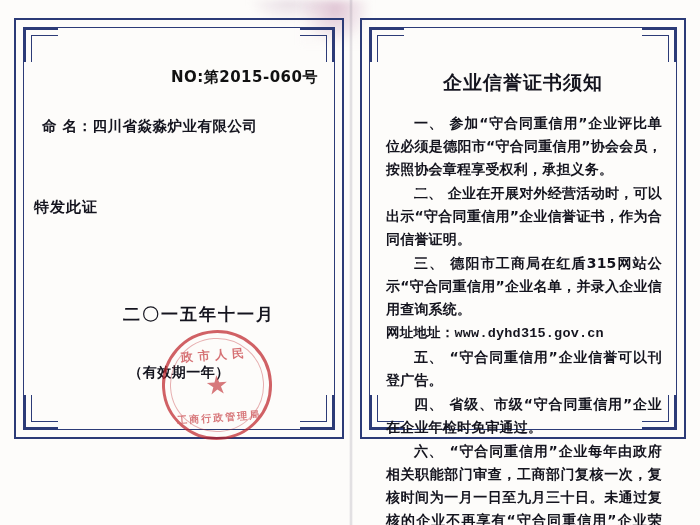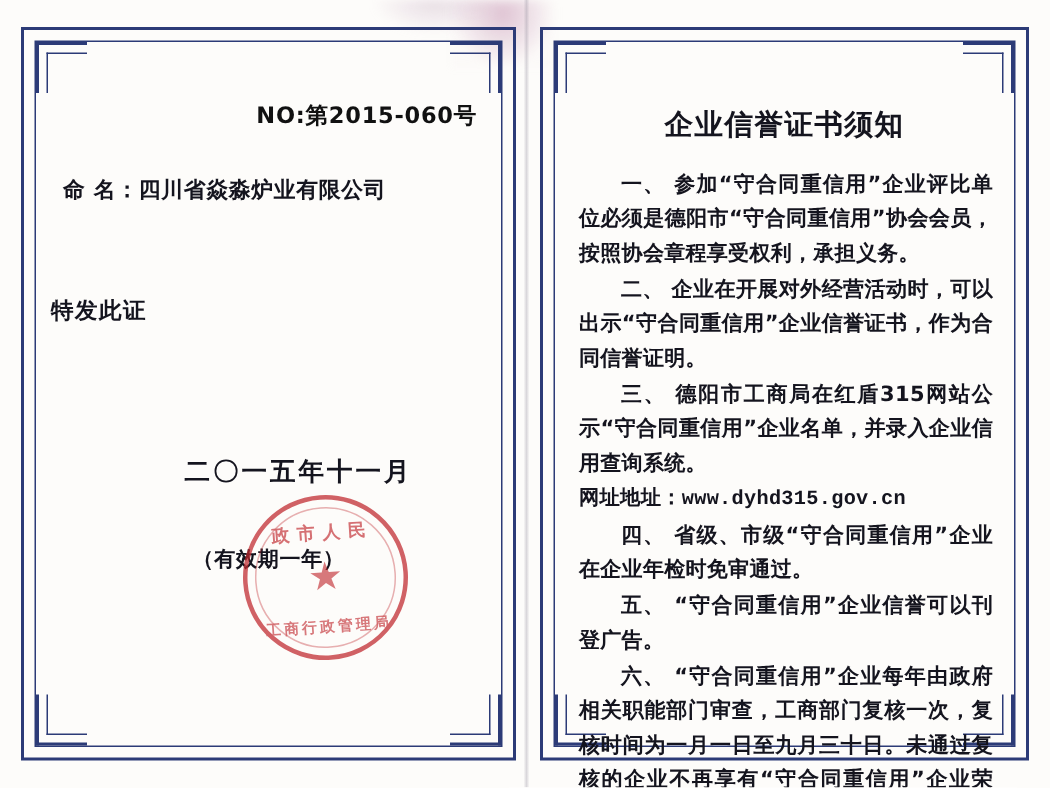--- a/index.html
+++ b/index.html
@@ -41,21 +41,21 @@
     position: absolute;
     left: 349px; top: 0;
     width: 4px; height: 525px;
     background: linear-gradient(to right, rgba(180,175,185,0.0), rgba(150,145,160,0.35), rgba(180,175,185,0.0));
     pointer-events: none;
   }
 
   .panel {
     position: absolute;
     top: 18px;
-    height: 489px;
+    height: 421px;
     box-sizing: border-box;
   }
   .panel.left { left: 14px; width: 330px; }
   .panel.right { left: 360px; width: 326px; }
 
   .frame-outer {
     position: absolute;
     inset: 0;
     border: 2px solid #2c3b77;
     box-sizing: border-box;
@@ -315,20 +315,20 @@
         <i class="v2"></i>
       </div>
 
     <div class="content">
       <div class="notice-title">企业信誉证书须知</div>
       <div class="notice-body">
         <p class="indent">一、 参加“守合同重信用”企业评比单位必须是德阳市“守合同重信用”协会会员，按照协会章程享受权利，承担义务。</p>
         <p class="indent">二、 企业在开展对外经营活动时，可以出示“守合同重信用”企业信誉证书，作为合同信誉证明。</p>
         <p class="indent">三、 德阳市工商局在红盾315网站公示“守合同重信用”企业名单，并录入企业信用查询系统。</p>
         <p class="url-line">网址地址：www.dyhd315.gov.cn</p>
+        <p class="indent">五、 “守合同重信用”企业信誉可以刊登广告。</p>
         <p class="indent">四、 省级、市级“守合同重信用”企业在企业年检时免审通过。</p>
-        <p class="indent">五、 “守合同重信用”企业信誉可以刊登广告。</p>
         <p class="indent">六、 “守合同重信用”企业每年由政府相关职能部门审查，工商部门复核一次，复核时间为一月一日至九月三十日。未通过复核的企业不再享有“守合同重信用”企业荣誉。</p>
       </div>
     </div>
   </div>
 
 </div>
 
 </body></html>

